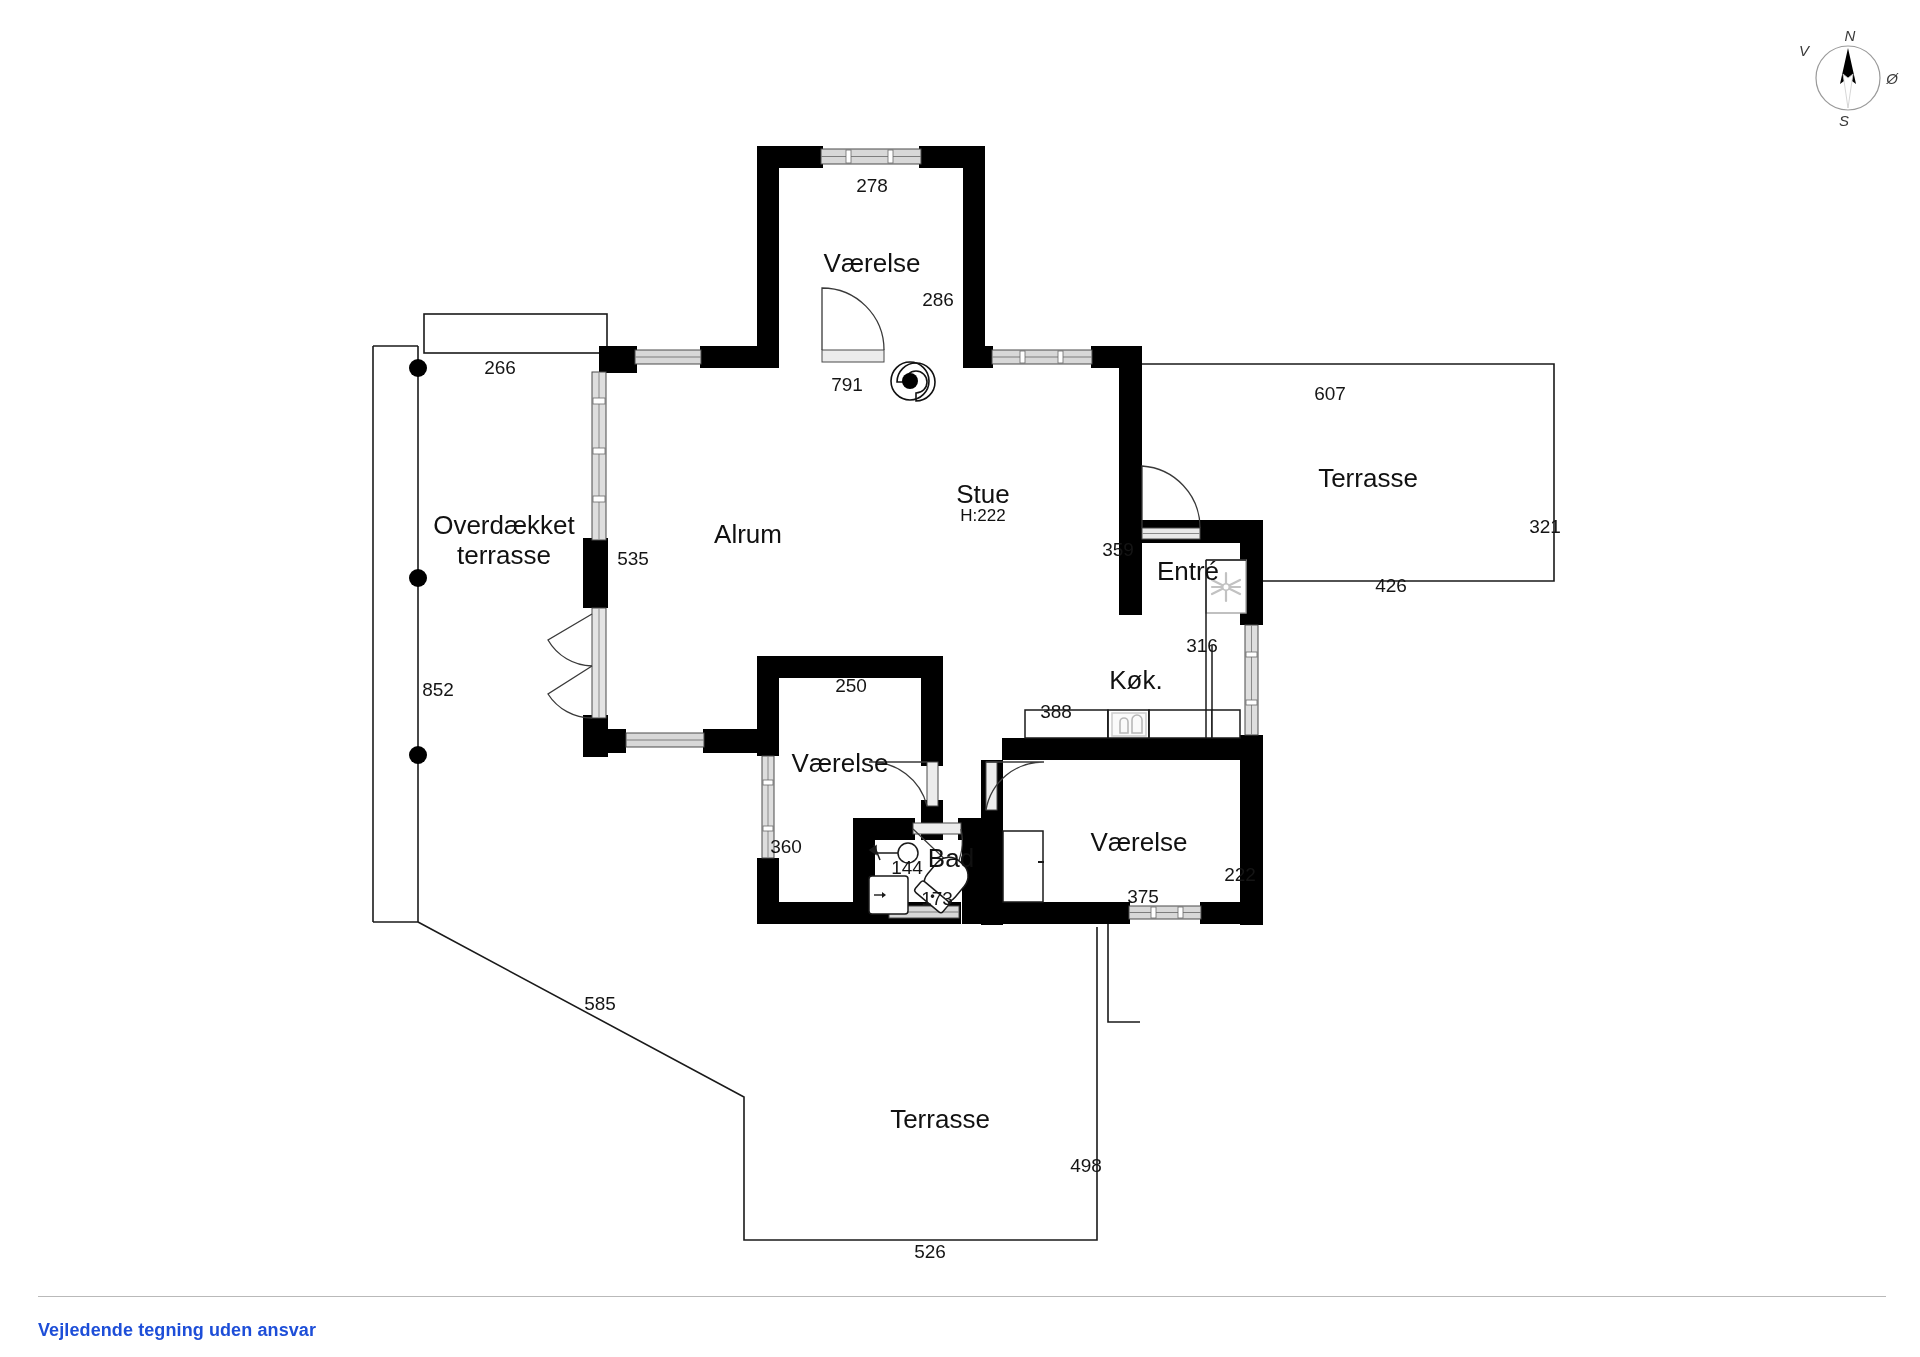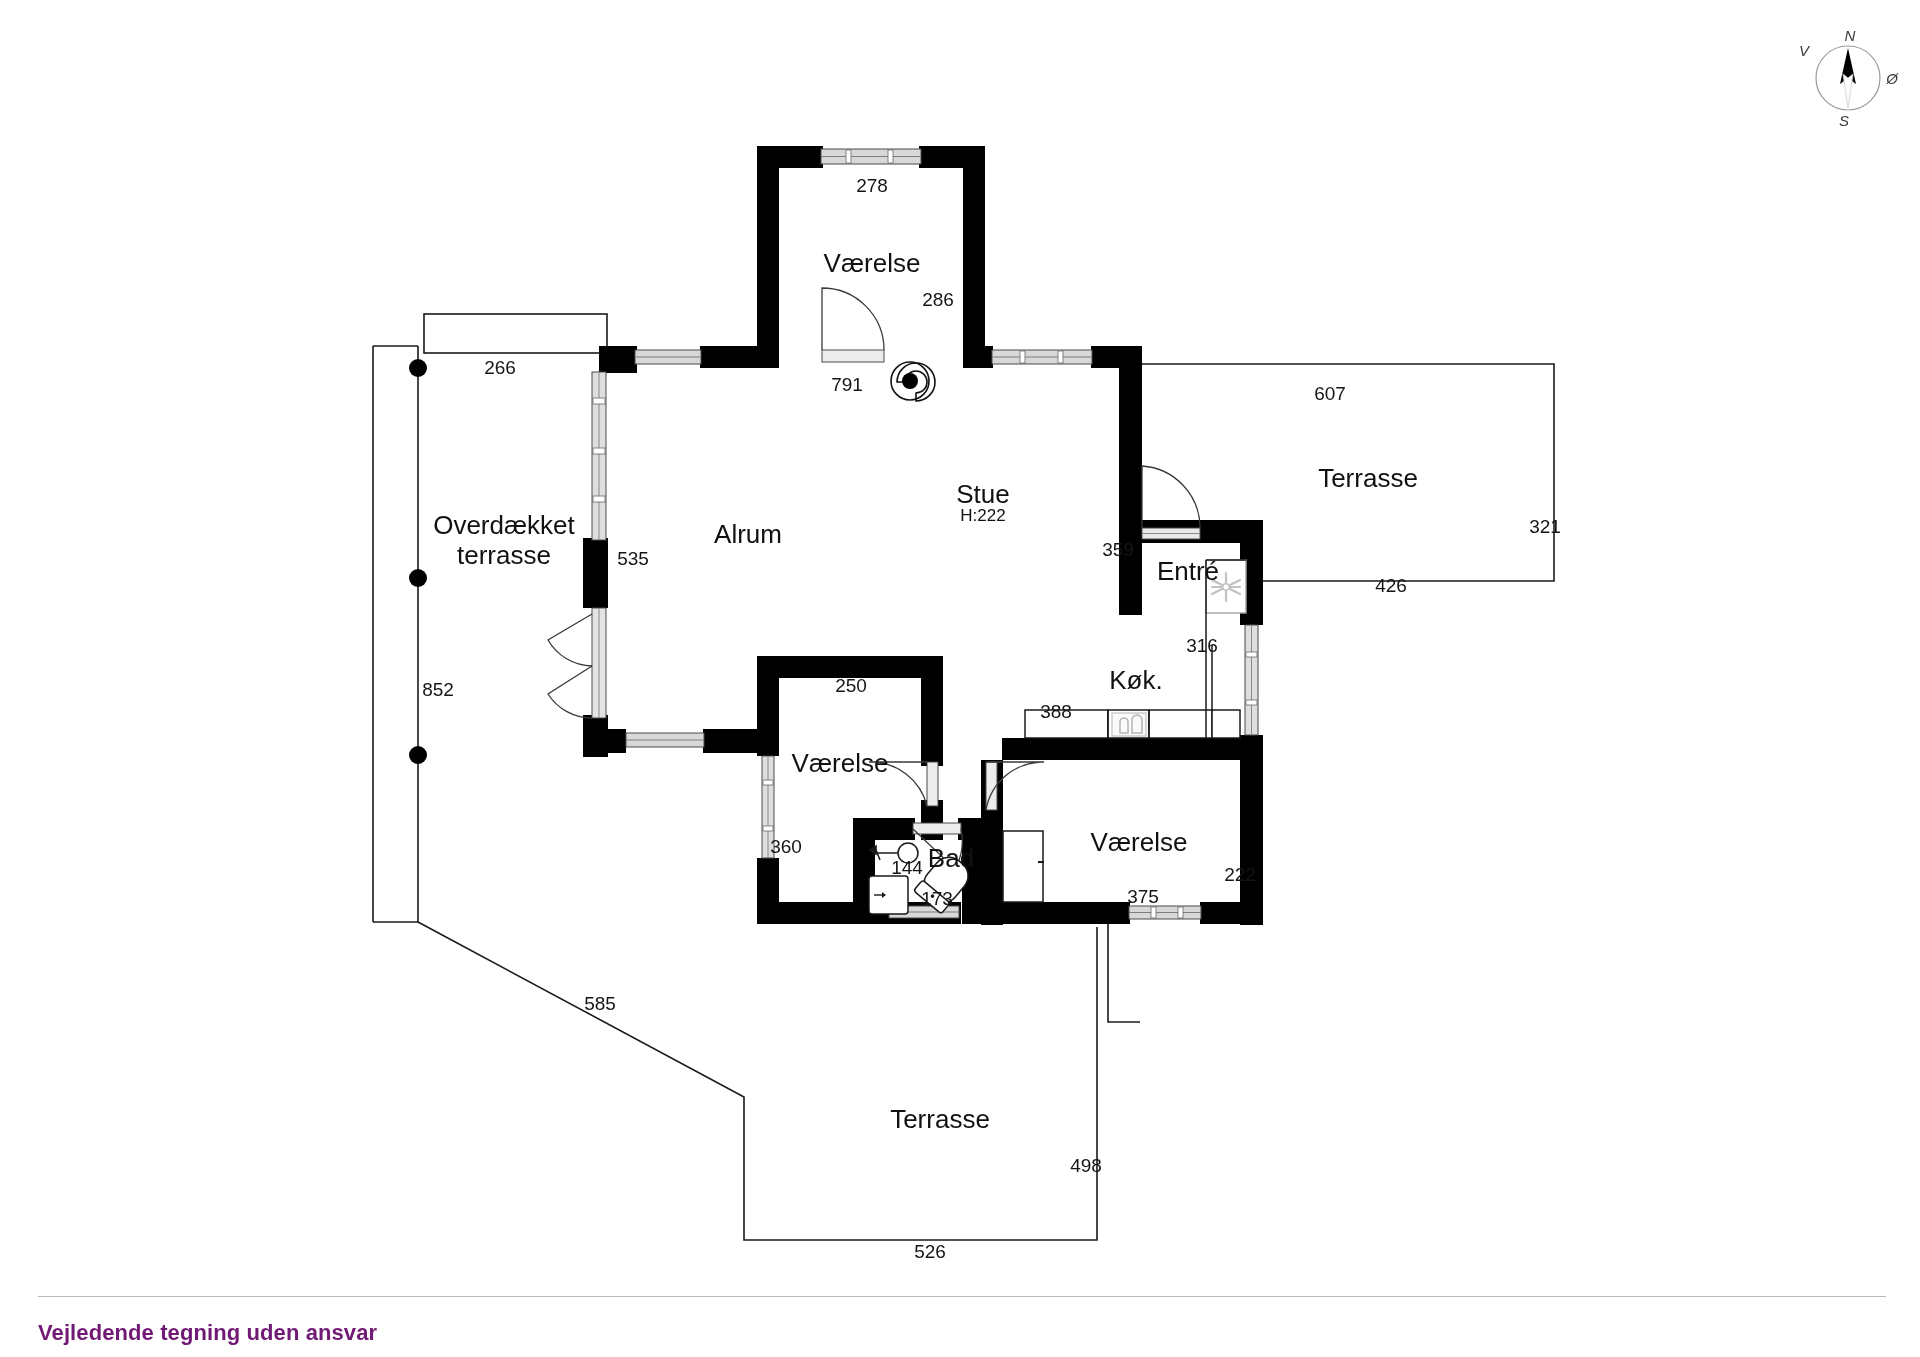--- a/index.html
+++ b/index.html
@@ -19,23 +19,23 @@
   .footer-rule {
     position: absolute;
     left: 38px; top: 1296px;
     width: 1848px; height: 1px;
     background: #b9b9b9;
   }
   .footer-text {
     position: absolute;
     left: 38px; top: 1320px;
     font-family: "Liberation Sans", sans-serif;
-    font-size: 22px;
+    font-size: 18px;
     font-weight: bold;
-    color: #701a75;
+    color: #1d4ed8;
     letter-spacing: 0.1px;
     white-space: nowrap;
   }
   text { font-family: "Liberation Sans", sans-serif; }
   .room-label { font-size: 26px; fill: #111111; }
   .room-label-small { font-size: 17px; fill: #111111; }
   .dim { font-size: 19px; fill: #151515; }
   .compass-letter { font-size: 15px; fill: #3a3a3a; font-style: italic; }
 </style>
 </head>

